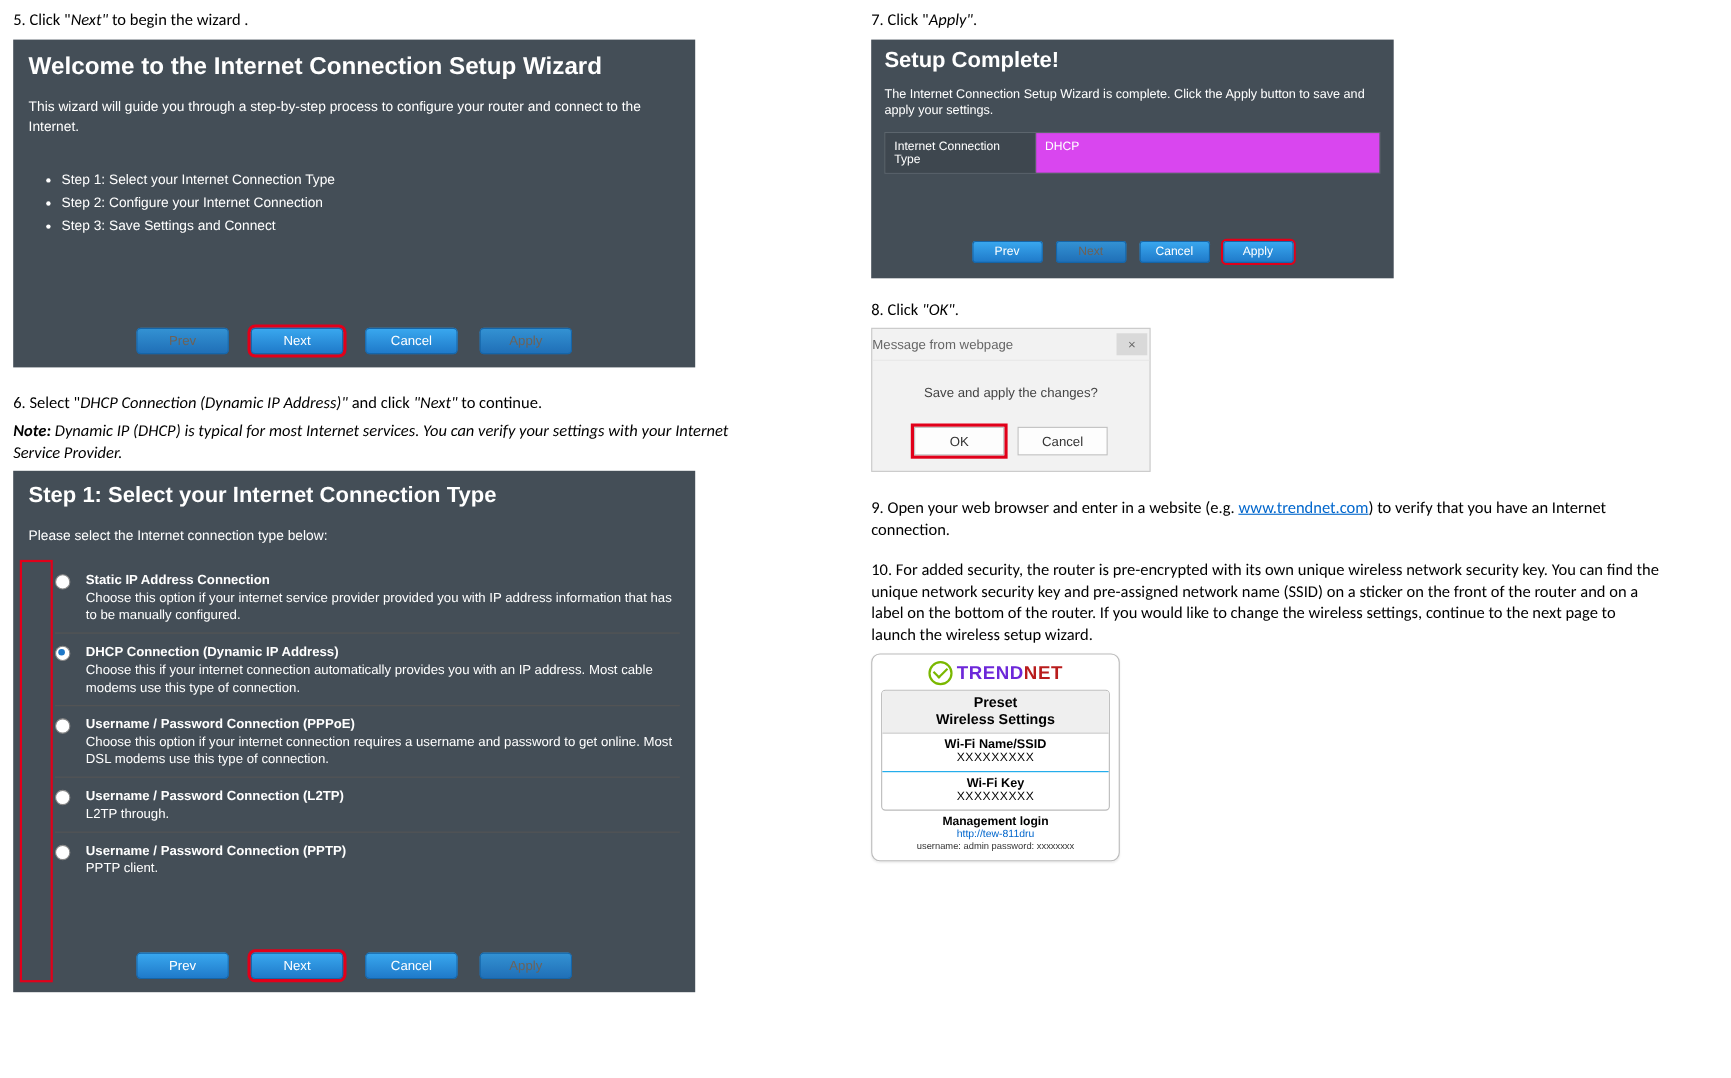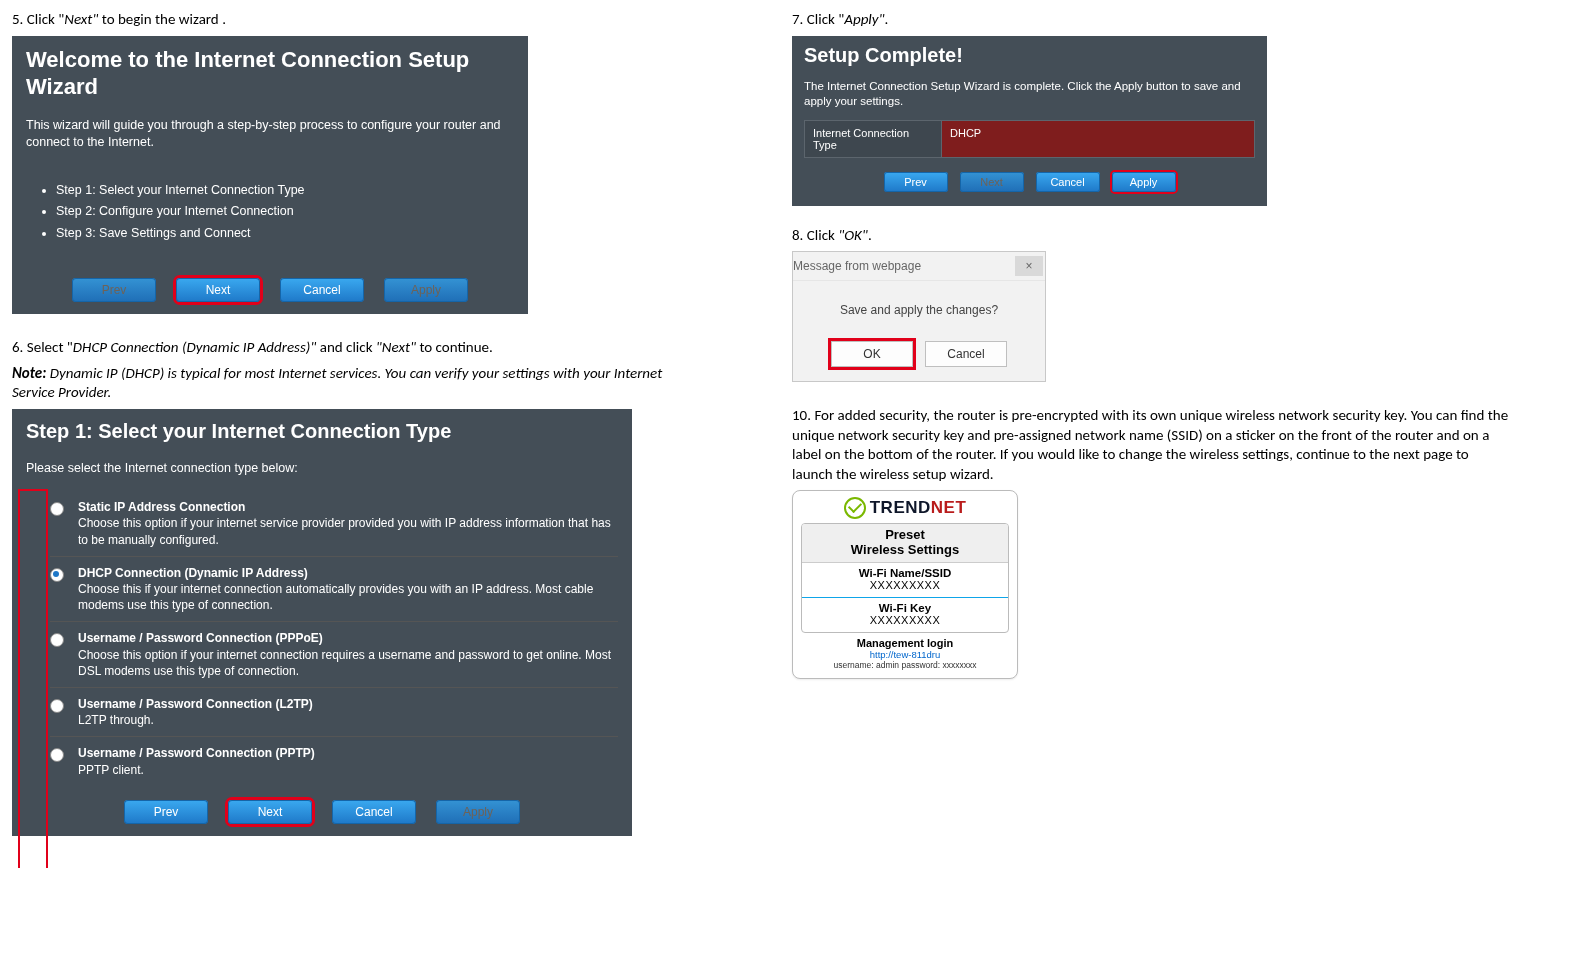--- a/index.html
+++ b/index.html
@@ -79,20 +79,21 @@
     height: 24px;
     border-radius: 4px;
     background: linear-gradient(#3aa9f0,#1e78c8);
     color: #fff;
     font-size: 12px;
     font-family: Verdana, Arial, sans-serif;
     display: flex;
     align-items: center;
     justify-content: center;
     box-shadow: inset 0 0 0 1px #1565a8;
+    margin-top: 47px;
   }
   .btn.dim { color: #6d6258; background: linear-gradient(#3493d4,#1f6eb6); }
   .btn.hl {
     box-shadow: 0 0 0 3px #e1001a, inset 0 0 0 1px #1565a8;
   }
   .btn.hl-thin {
     box-shadow: 0 0 0 2px #e1001a, inset 0 0 0 1px #1565a8;
   }
   .btn-sm {
     width: 64px; height: 20px; font-size: 11px; border-radius: 3px;
@@ -138,21 +139,21 @@
     width:26px;
   }
   
   .info-row {
     display:flex;
     margin: 0 12px 10px 12px;
     border:1px solid #5c656d;
     font-size:11px;
   }
   .info-label { flex:0 0 120px; background:#3e474f; padding:6px 8px; border-right:1px solid #5c656d;}
-  .info-val { flex:1; background:#7f1d1d; padding:6px 8px; color:#fff;}
+  .info-val { flex:1; background:#d946ef; padding:6px 8px; color:#fff;}
   
   .dialog {
     width: 252px;
     background: #f2f2f2;
     border: 1px solid #c8c8c8;
     font-family: "Segoe UI", Arial, sans-serif;
     font-size: 12px;
     color: #555;
     margin-bottom: 24px;
   }
@@ -201,21 +202,21 @@
   .logo-row { display:flex; align-items:center; justify-content:center; gap:4px; margin-bottom:4px;}
   .logo-dot {
     width: 18px; height: 18px; border:2px solid #7ab800; border-radius:50%;
     position:relative;
   }
   .logo-dot::after{
     content:""; position:absolute; width:10px; height:6px; border-left:2px solid #7ab800; border-bottom:2px solid #7ab800;
     transform: rotate(-45deg); top:3px; left:3px;
   }
   .logo-text { font-weight: bold; font-size: 17px; letter-spacing: 0.5px;}
-  .logo-text .gray{color:#0f172a;} .logo-text .green{color:#b91c1c;}
+  .logo-text .gray{color:#6d28d9;} .logo-text .green{color:#b91c1c;}
   .preset-box {
     border:1px solid #bbb; border-radius:4px; overflow:hidden;
   }
   .preset-head {
     background:#efefef;
     text-align:center;
     font-weight:bold;
     font-size:13px;
     line-height:1.15;
     padding:4px 2px;
@@ -240,21 +241,21 @@
 </head>
 <body>
 
 <div class="columns">
 
   <div class="col">
     <p class="instr">
       <span>5.</span> <span>Click "</span><span class="ital">Next"</span><span> to begin the wizard .</span>
     </p>
 
-    <div class="panel" style="width:516px;">
+    <div class="panel" style="width:620px;">
       <div class="panel-title">Welcome to the Internet Connection Setup Wizard</div>
       <div class="panel-sub">This wizard will guide you through a step-by-step process to configure your router and connect to the Internet.</div>
       <ul class="steps">
         <li>Step 1: Select your Internet Connection Type</li>
         <li>Step 2: Configure your Internet Connection</li>
         <li>Step 3: Save Settings and Connect</li>
       </ul>
       <div class="button-row">
         <div class="btn dim">Prev</div>
         <div class="btn hl">Next</div>
@@ -353,20 +354,23 @@
         <span class="dialog-title">Message from webpage</span>
         <span class="dialog-close">×</span>
       </div>
       <div class="dialog-body">Save and apply the changes?</div>
       <div class="dialog-btns">
         <div class="dlg-btn hl">OK</div>
         <div class="dlg-btn">Cancel</div>
       </div>
     </div>
 
+    <p class="instr">
+      <span>9.</span> <span>Open your web browser and enter in a website (e.g. </span><a href="#" class="link">www.trendnet.com</a><span>) to verify that you have an Internet connection.</span>
+    </p>
 
     <p class="instr" style="margin-top:18px;">
       <span>10.</span> <span>For added security, the router is pre-encrypted with its own unique wireless network security key. You can find the unique network security key and pre-assigned network name (SSID) on a sticker on the front of the router and on a label on the bottom of the router. If you would like to change the wireless settings, continue to the next page to launch the wireless setup wizard.</span>
     </p>
 
     <div class="sticker">
       <div class="logo-row">
         <span class="logo-dot"></span>
         <span class="logo-text"><span class="gray">TREND</span><span class="green">NET</span></span>
       </div>

